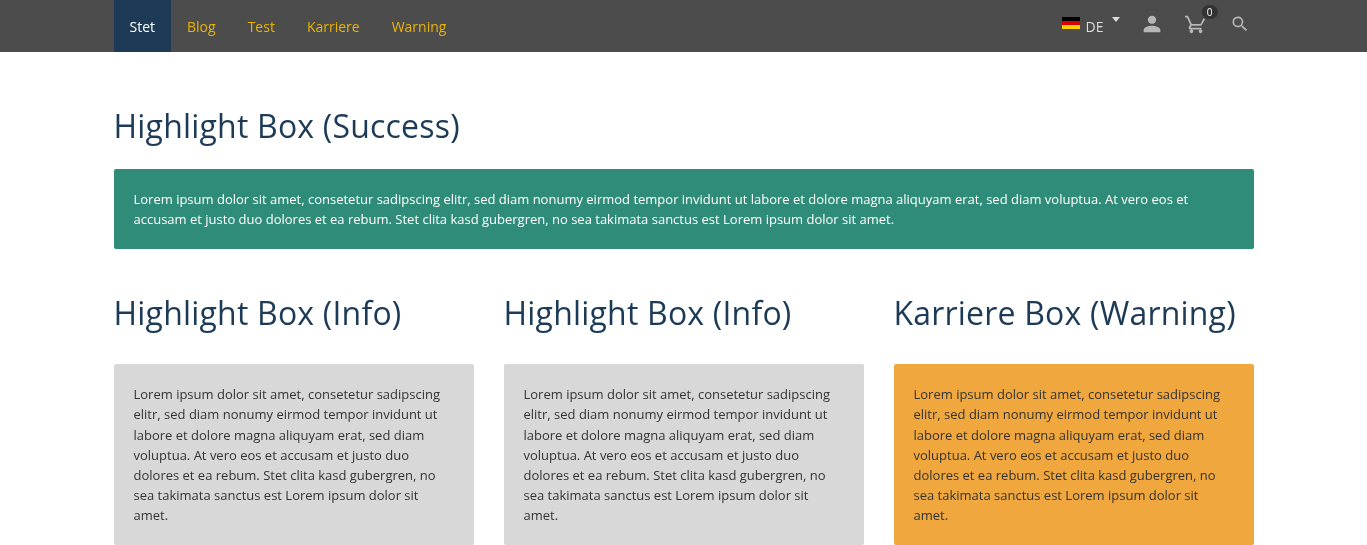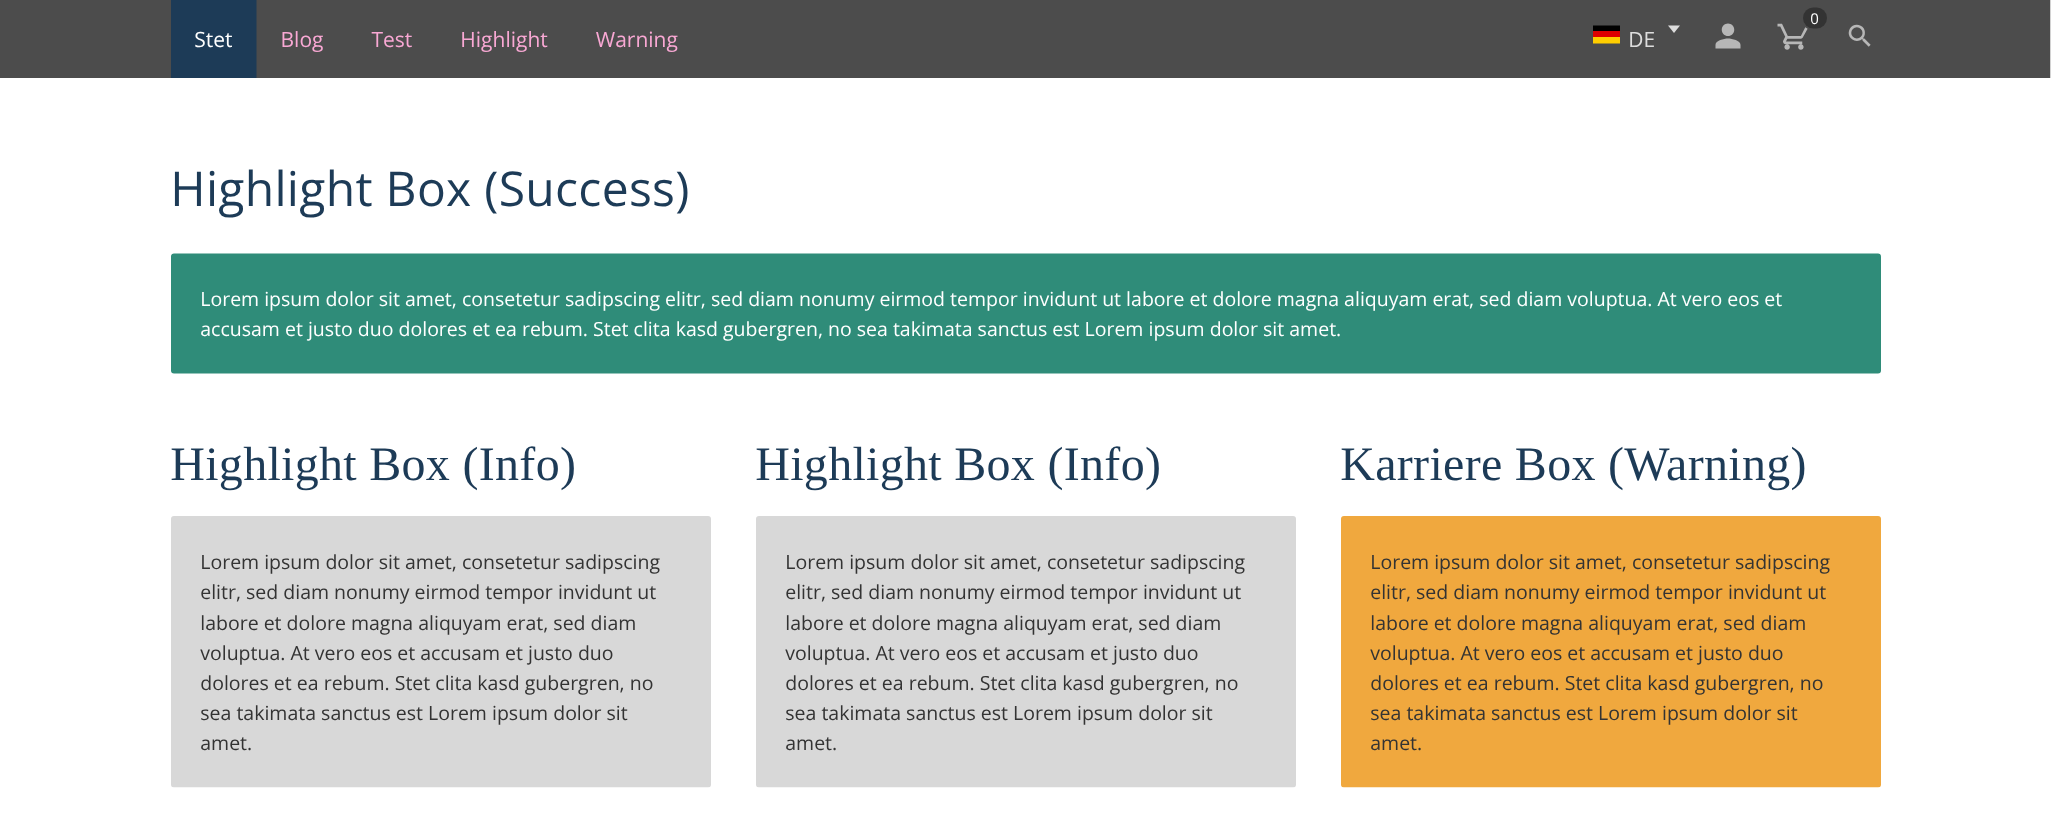--- a/index.html
+++ b/index.html
@@ -24,21 +24,21 @@
     align-items: stretch;
   }
   .nav-left {
     display: flex;
     align-items: stretch;
   }
   .nav-item {
     display: flex;
     align-items: center;
     padding: 0 16px;
-    color: #f9a8d4;
+    color: #eab308;
     font-size: 14px;
     cursor: pointer;
   }
   .nav-item.active {
     background: #1d3b57;
     color: #fff;
   }
   .nav-right {
     margin-left: auto;
     display: flex;
@@ -112,39 +112,39 @@
   .full-row { margin-bottom: 42px; }
   .cols {
     display: flex;
     gap: 30px;
   }
   .col {
     flex: 1 1 0;
     display: flex;
     flex-direction: column;
   }
-  .col h2.section-title { margin-bottom: 16px; font-family: Liberation Serif, serif; }
+  .col h2.section-title { margin-bottom: 30px; }
 </style>
 </head>
 <body>
 
 <div class="navbar">
   <div class="navbar-inner">
     <div class="nav-left">
       <div class="nav-item active">
           <span>Stet</span>
         </div>
       <div class="nav-item">
           <span>Blog</span>
         </div>
       <div class="nav-item">
           <span>Test</span>
         </div>
       <div class="nav-item">
-          <span>Highlight</span>
+          <span>Karriere</span>
         </div>
       <div class="nav-item">
           <span>Warning</span>
         </div>
     </div>
     <div class="nav-right">
       <div class="lang">
         <span class="flag-de"></span>
         <span>DE</span>
         <span class="caret"></span>

